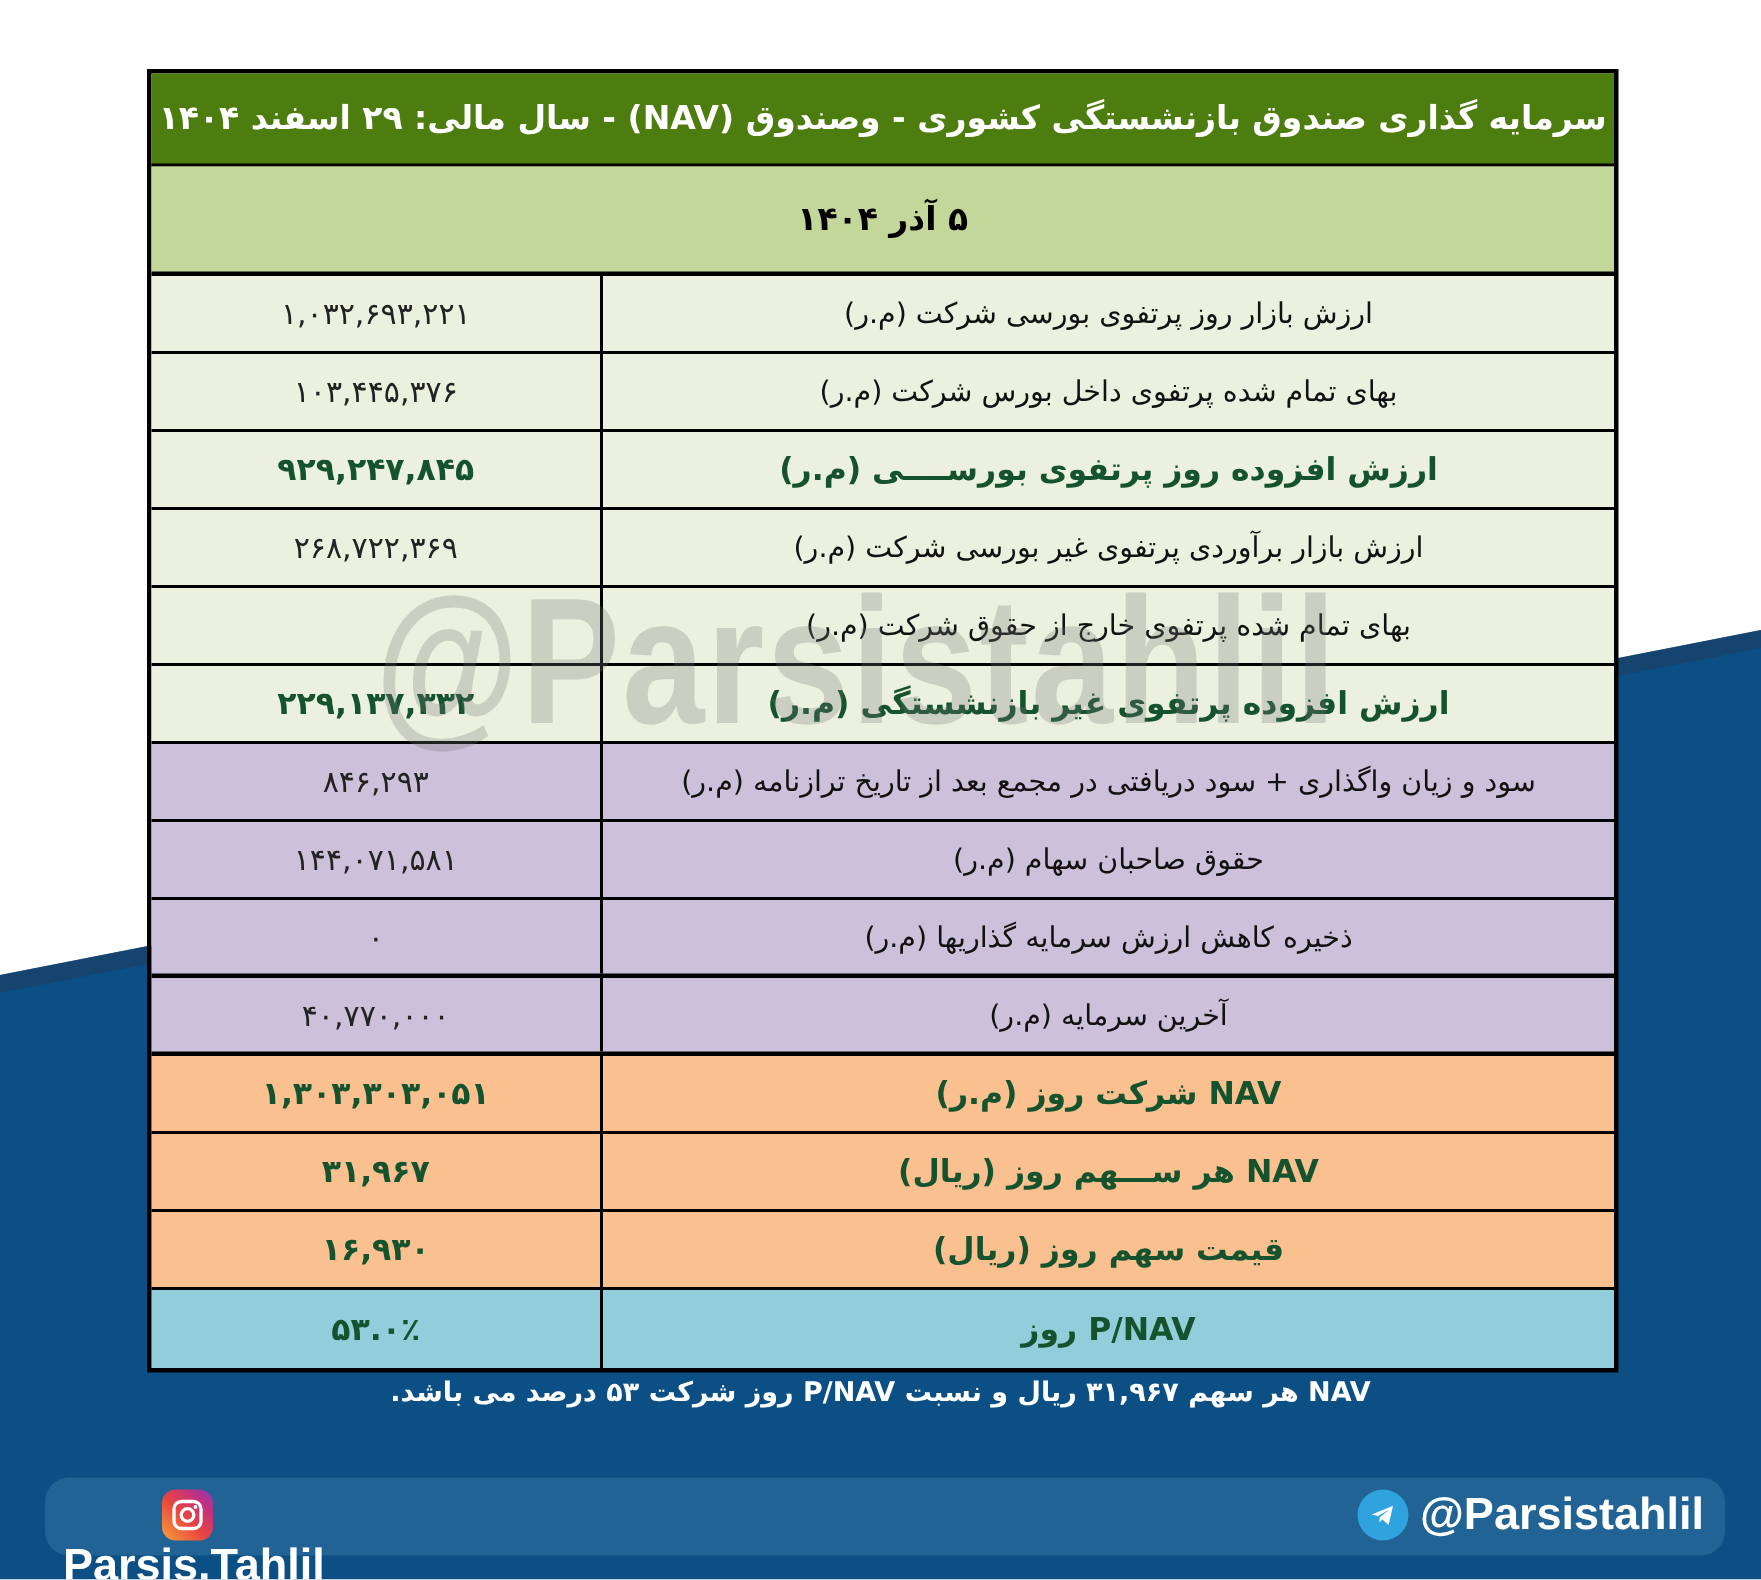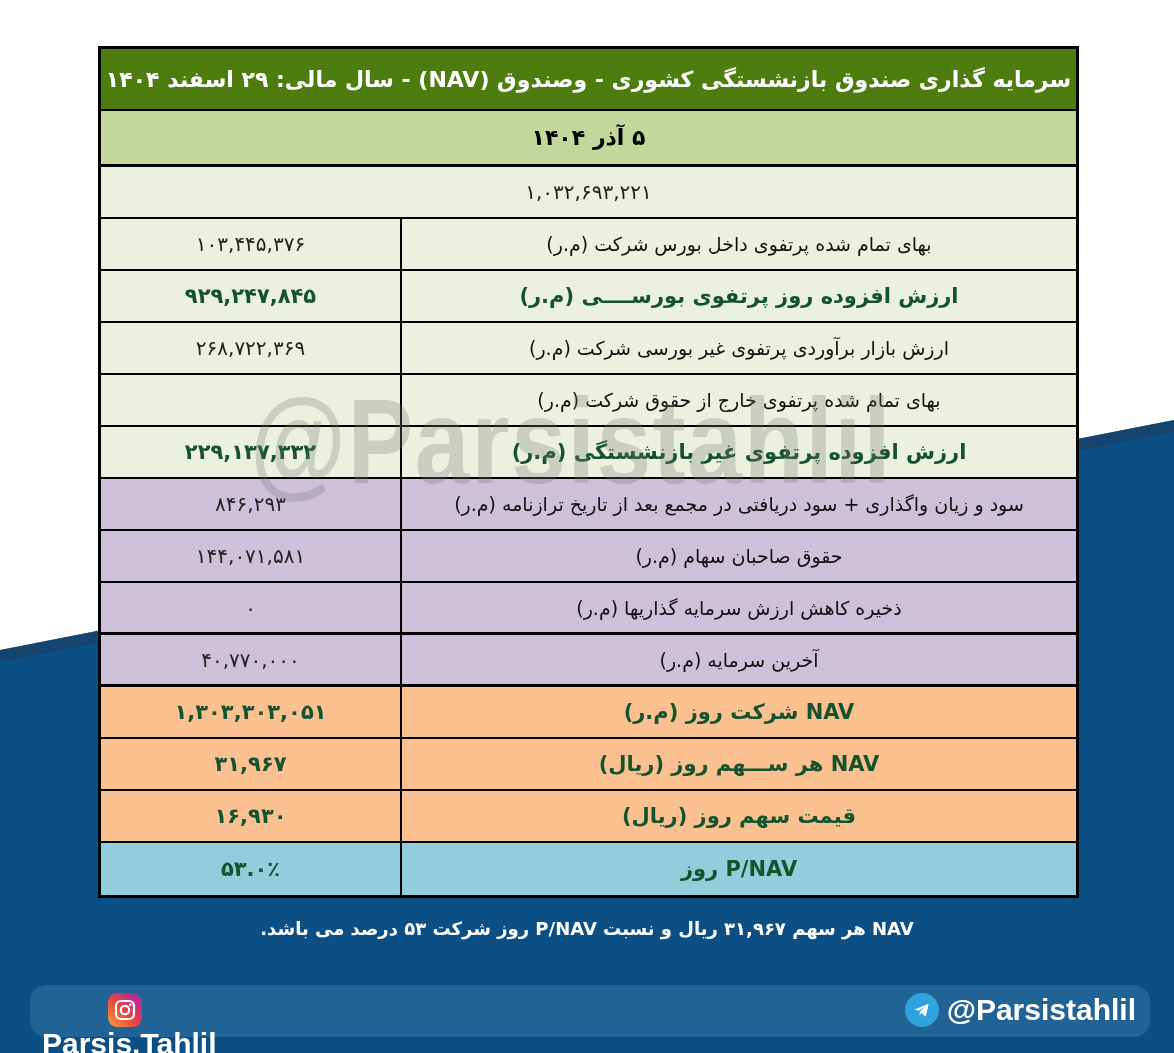--- a/index.html
+++ b/index.html
@@ -45,21 +45,21 @@
     .title-row {
       height: 62px;
       background: #4d7c0f;
       color: #fff;
       border-bottom: 2px solid #000;
       display: flex; align-items: center; justify-content: center;
       font-weight: bold; font-size: 22px;
       font-family: "DejaVu Sans", sans-serif;
     }
     .date-row {
-      height: 56px;
+      height: 73px;
       background: #c4d79b;
       color: #000;
       border-bottom: 3px solid #000;
       display: flex; align-items: center; justify-content: center;
       font-weight: bold; font-size: 22px;
     }
     .cell-label {
       width: 676px;
       border-left: 2px solid #000;
       display: flex; align-items: center; justify-content: center;
@@ -131,20 +131,21 @@
   <polygon points="0,650 1174,420 1174,432 0,662" fill="#1d3f60" opacity="0.6"></polygon>
 </svg>
 
 <div class="watermark">@Parsistahlil</div>
 
 <div class="table-wrap">
   <div class="title-row">سرمایه گذاری صندوق بازنشستگی کشوری - وصندوق (NAV) - سال مالی: ۲۹ اسفند ۱۴۰۴</div>
   <div class="date-row">۵ آذر ۱۴۰۴</div>
 
   <div class="row green">
+    <div class="cell-label">ارزش بازار روز پرتفوی بورسی شرکت (م.ر)</div>
     <div class="cell-value">۱,۰۳۲,۶۹۳,۲۲۱</div>
   </div>
   <div class="row green">
     <div class="cell-label">بهای تمام شده پرتفوی داخل بورس شرکت (م.ر)</div>
     <div class="cell-value">۱۰۳,۴۴۵,۳۷۶</div>
   </div>
   <div class="row green bold">
     <div class="cell-label">ارزش افزوده روز پرتفوی بورســــی (م.ر)</div>
     <div class="cell-value">۹۲۹,۲۴۷,۸۴۵</div>
   </div>

